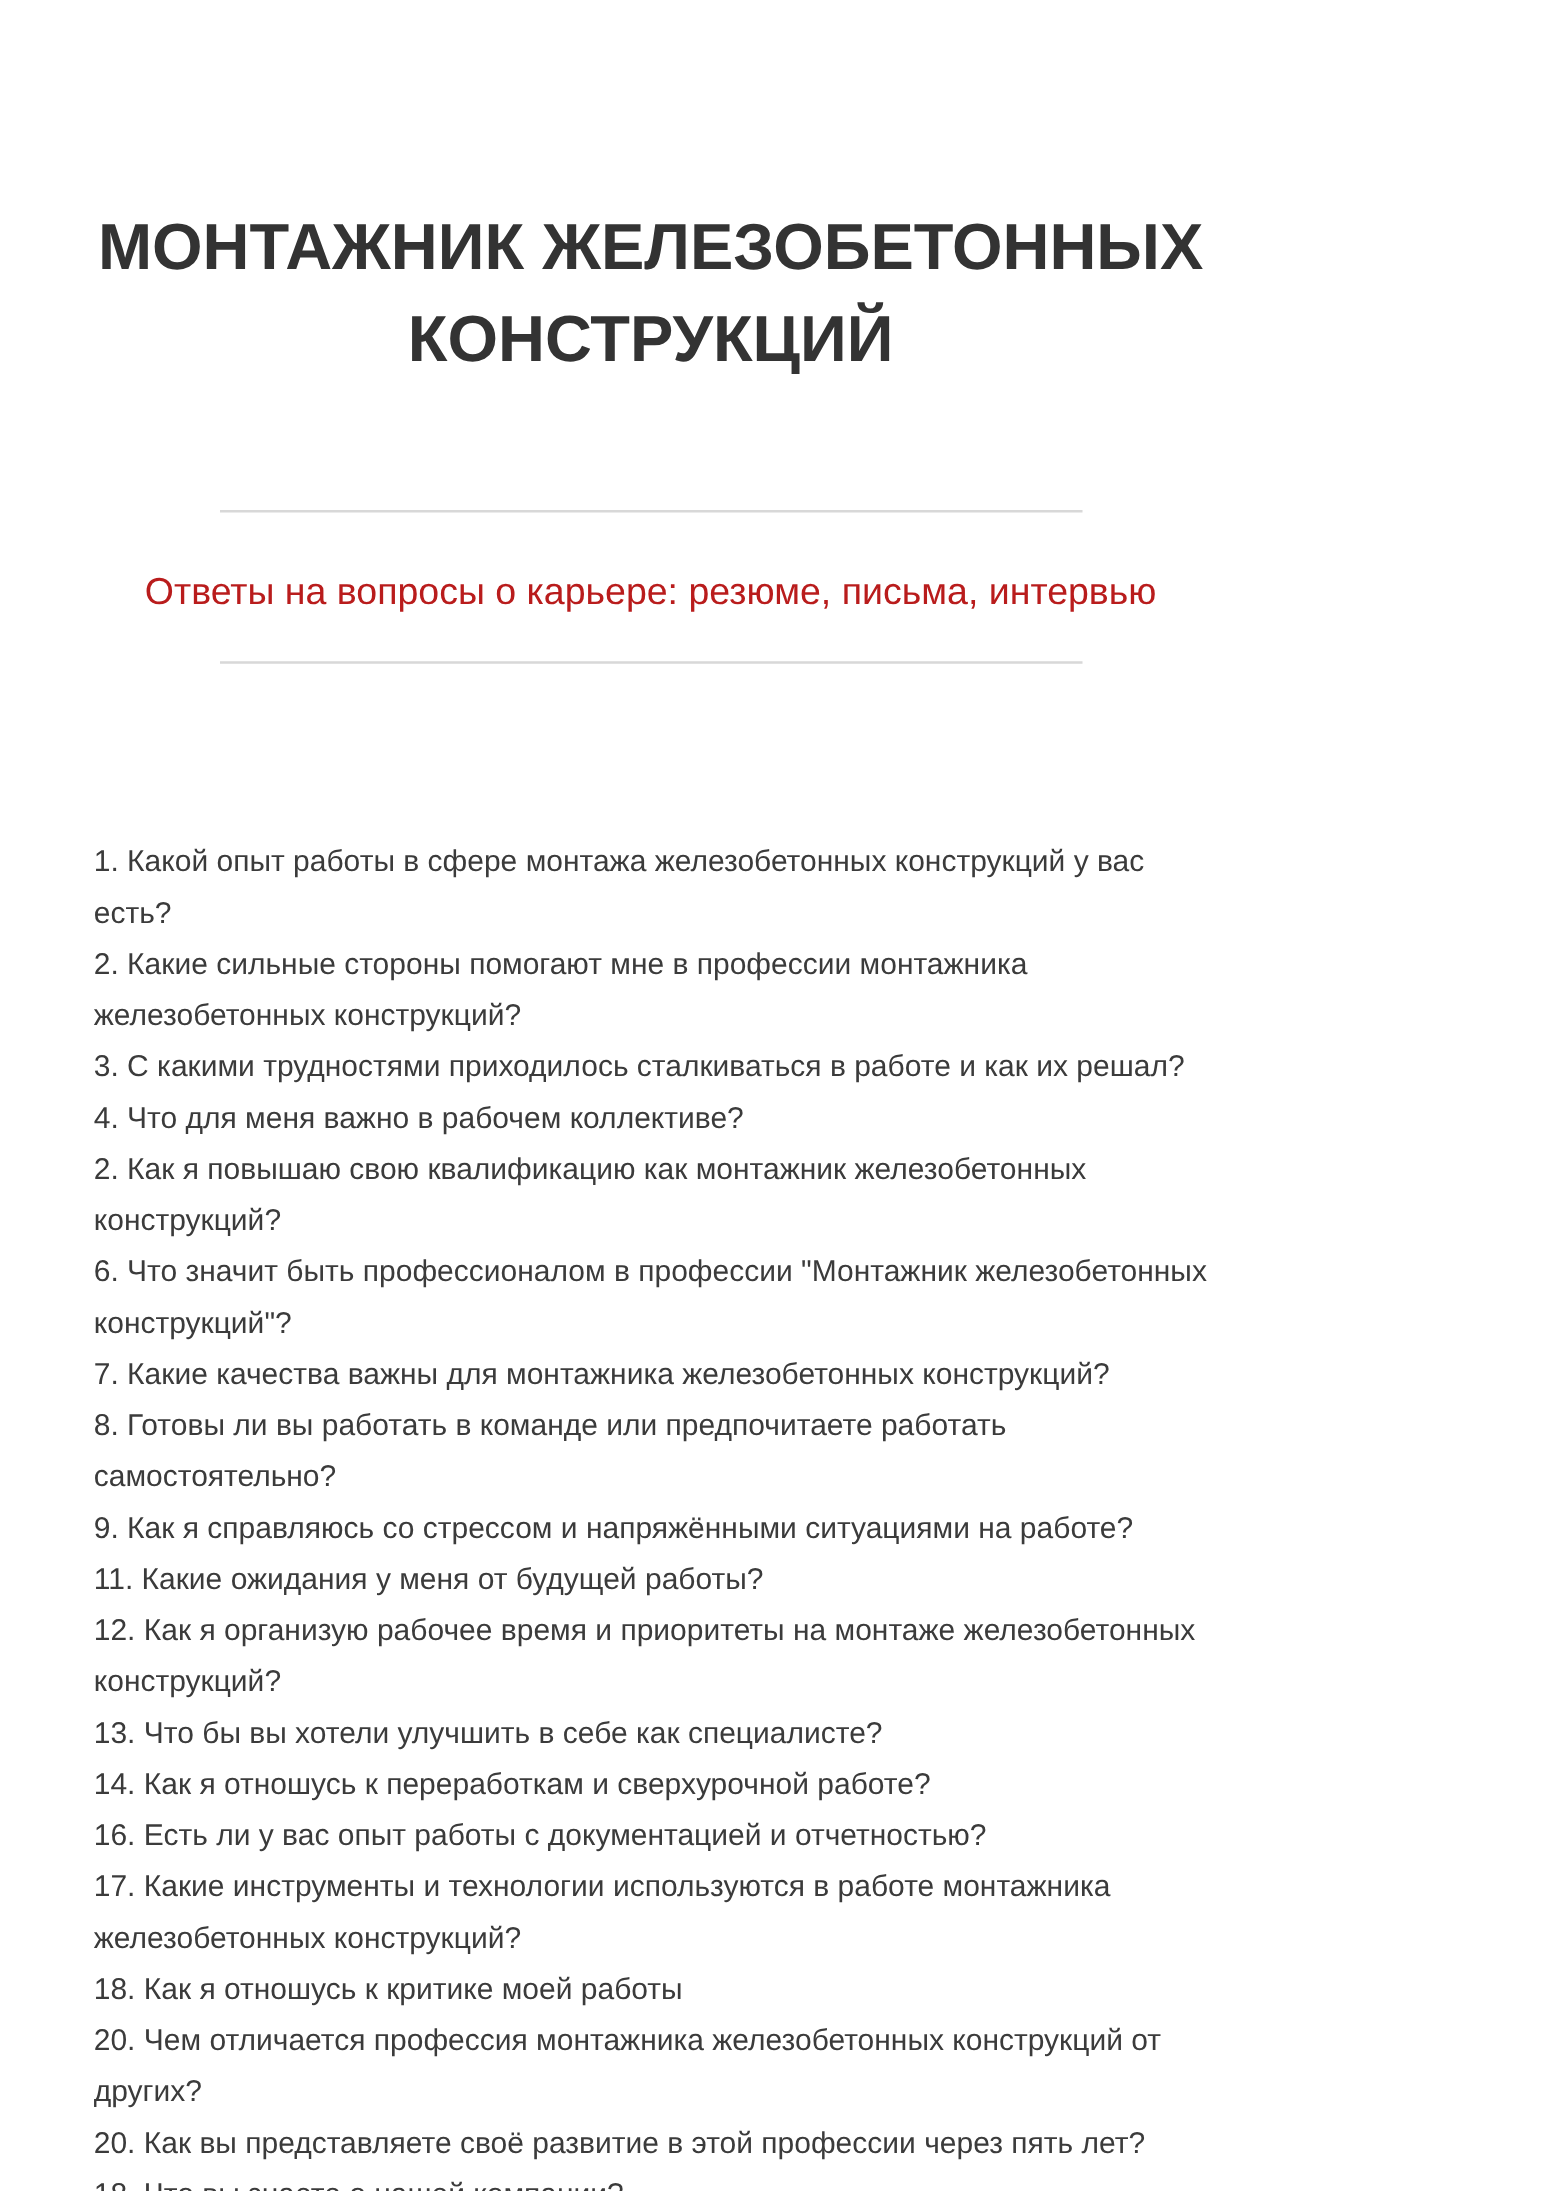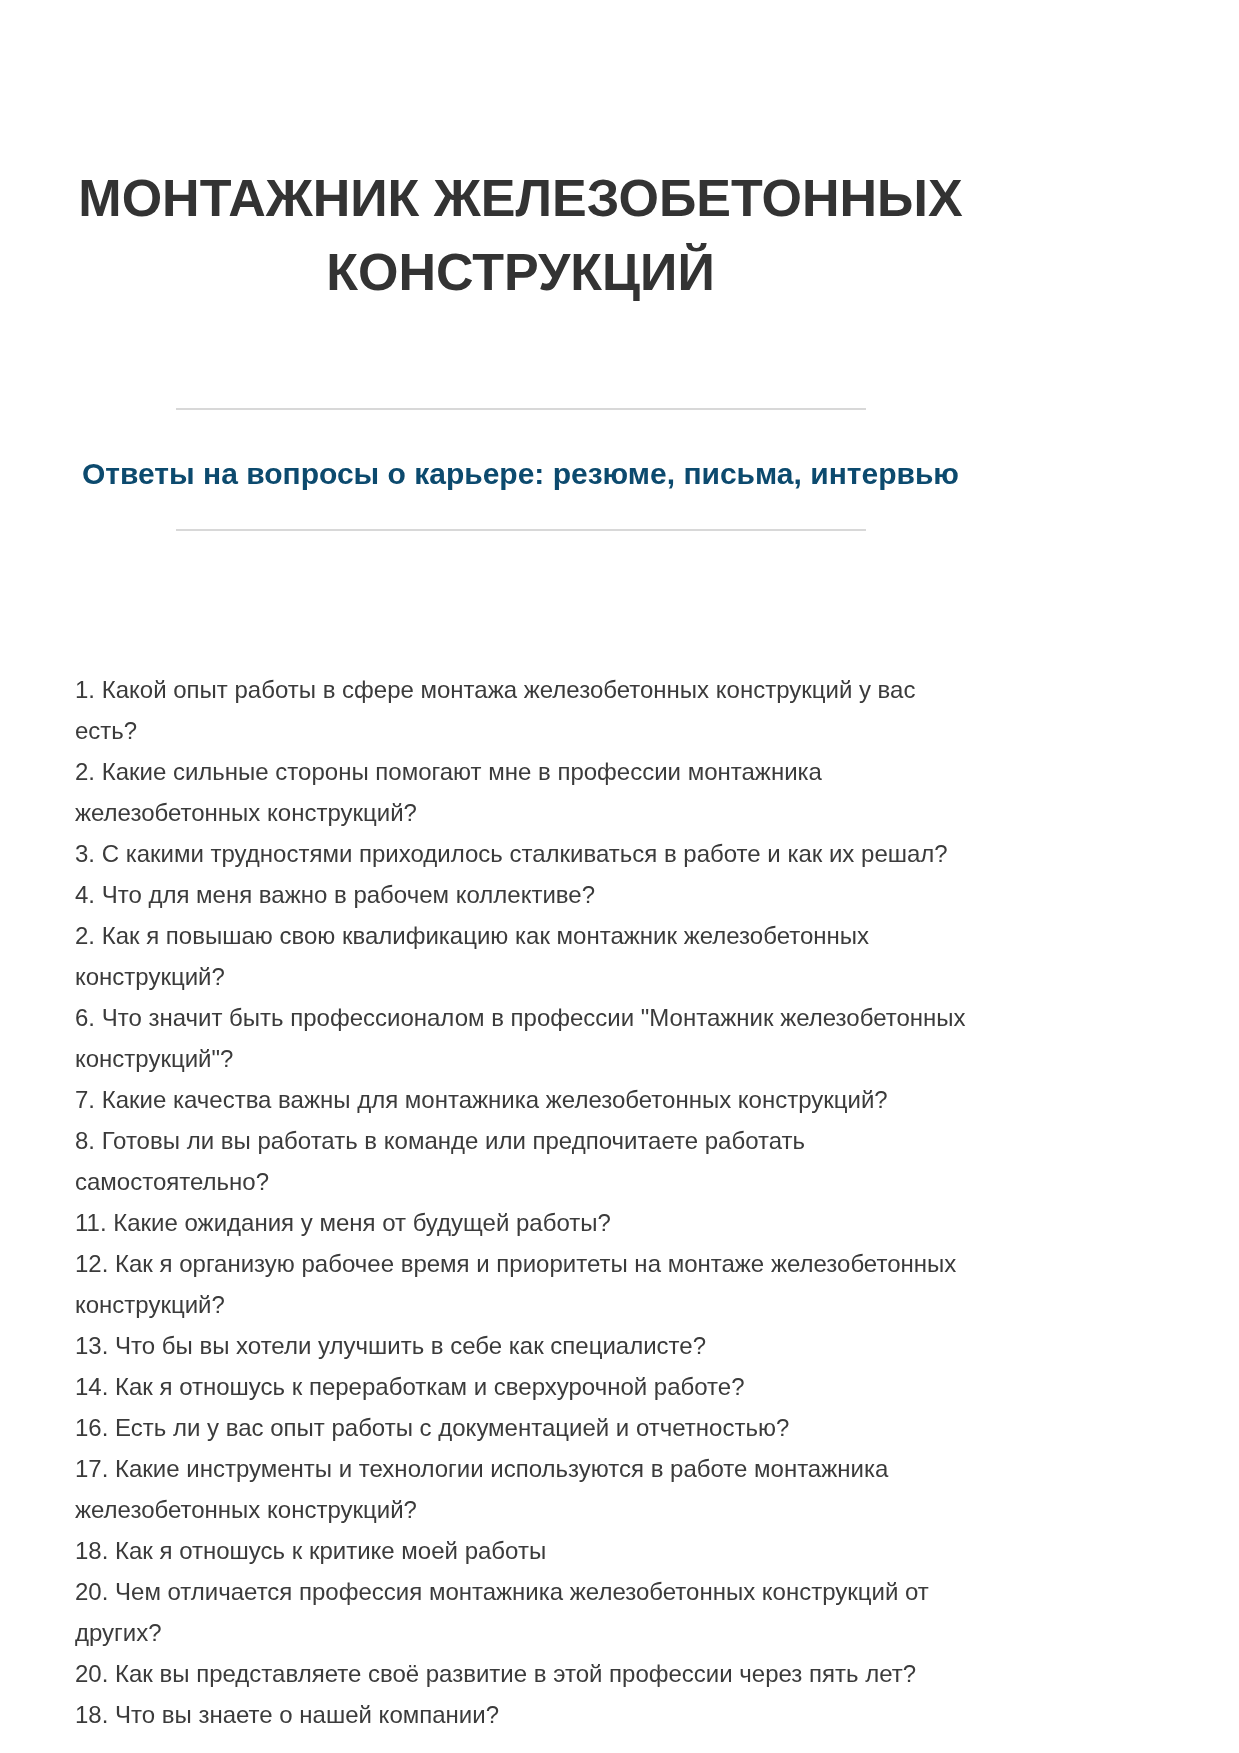--- a/index.html
+++ b/index.html
@@ -40,23 +40,23 @@
     margin-top: 98px;
   }
   .divider-bottom {
     margin-top: 36px;
   }
   .subtitle {
     margin: 44px auto 0;
     max-width: 1000px;
     text-align: center;
     font-size: 30px;
-    font-weight: 700;
+    font-weight: 400;
     line-height: 1.3;
-    color: #0c4a6e;
+    color: #b91c1c;
   }
   .questions {
     margin: 138px auto 0;
     padding: 0 75px;
     max-width: 1089px;
     box-sizing: content-box;
     font-size: 24px;
     font-weight: 400;
     line-height: 41px;
     color: #3b3b3b;
@@ -80,20 +80,21 @@
 
   <div class="questions" id="questions-list">
       <p class="question-item">1. Какой опыт работы в сфере монтажа железобетонных конструкций у вас есть?</p>
       <p class="question-item">2. Какие сильные стороны помогают мне в профессии монтажника железобетонных конструкций?</p>
       <p class="question-item">3. С какими трудностями приходилось сталкиваться в работе и как их решал?</p>
       <p class="question-item">4. Что для меня важно в рабочем коллективе?</p>
       <p class="question-item">2. Как я повышаю свою квалификацию как монтажник железобетонных конструкций?</p>
       <p class="question-item">6. Что значит быть профессионалом в профессии "Монтажник железобетонных конструкций"?</p>
       <p class="question-item">7. Какие качества важны для монтажника железобетонных конструкций?</p>
       <p class="question-item">8. Готовы ли вы работать в команде или предпочитаете работать самостоятельно?</p>
+      <p class="question-item">9. Как я справляюсь со стрессом и напряжёнными ситуациями на работе?</p>
       <p class="question-item">11. Какие ожидания у меня от будущей работы?</p>
       <p class="question-item">12. Как я организую рабочее время и приоритеты на монтаже железобетонных конструкций?</p>
       <p class="question-item">13. Что бы вы хотели улучшить в себе как специалисте?</p>
       <p class="question-item">14. Как я отношусь к переработкам и сверхурочной работе?</p>
       <p class="question-item">16. Есть ли у вас опыт работы с документацией и отчетностью?</p>
       <p class="question-item">17. Какие инструменты и технологии используются в работе монтажника железобетонных конструкций?</p>
       <p class="question-item">18. Как я отношусь к критике моей работы</p>
       <p class="question-item">20. Чем отличается профессия монтажника железобетонных конструкций от других?</p>
       <p class="question-item">20. Как вы представляете своё развитие в этой профессии через пять лет?</p>
       <p class="question-item">18. Что вы знаете о нашей компании?</p>

